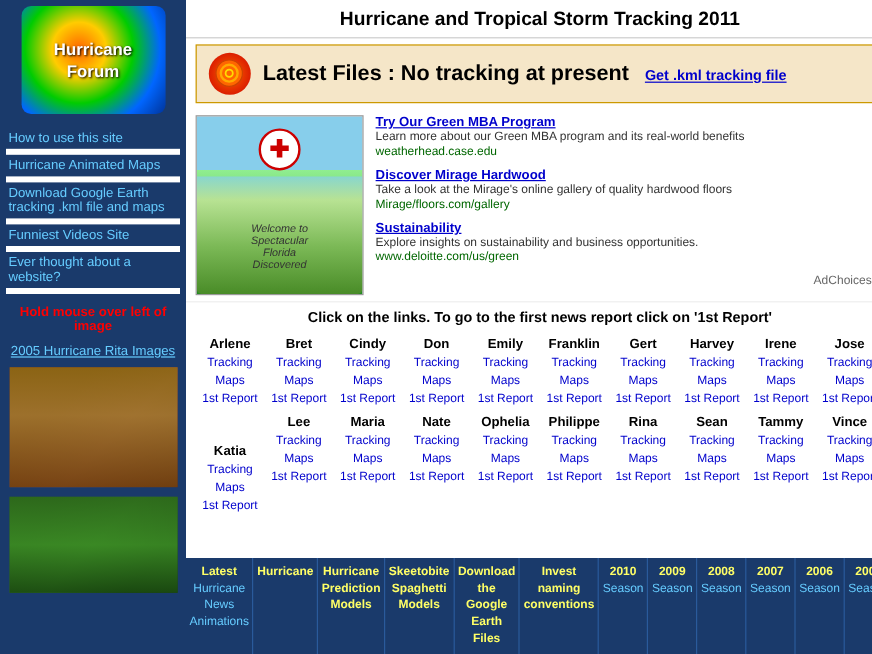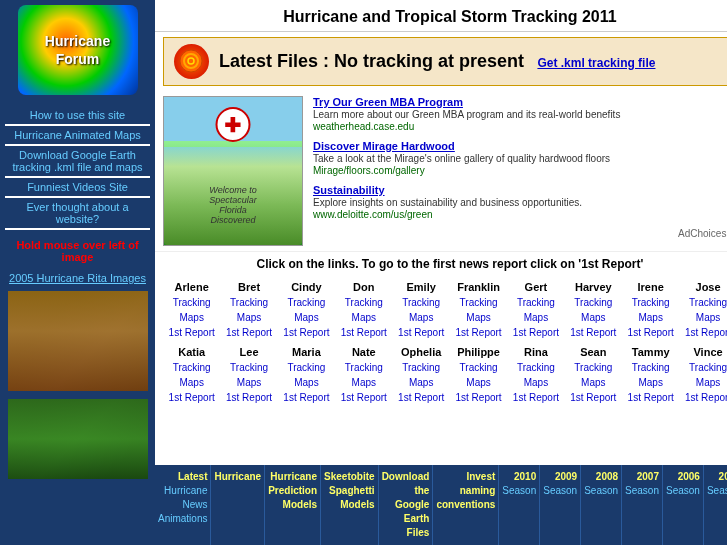--- a/index.html
+++ b/index.html
@@ -37,23 +37,23 @@
       text-shadow: 1px 1px 2px black;
       z-index: 2;
       line-height: 1.3;
     }
     .sidebar-nav { width: 100%; padding: 3px 5px; }
     .sidebar-nav a {
       display: block;
       color: #66ccff;
       text-decoration: none;
       font-size: 11px;
-      text-align: center;
+      text-align: left;
       padding: 3px 2px;
-      border-bottom: 2px solid #ffffff;
+      border-bottom: 5px solid #ffffff;
     }
     .sidebar-hold {
       color: #ff0000;
       font-weight: bold;
       font-size: 11px;
       text-align: center;
       padding: 6px 5px;
     }
     .sidebar-year {
       color: #66ccff;
@@ -247,21 +247,21 @@
     
     .bottom-nav {
       background: #1a3a6b;
       display: flex;
       align-items: stretch;
       margin-top: auto;
     }
     .bottom-nav-item {
       flex: 1;
       color: #66ccff;
-      text-align: right;
+      text-align: center;
       font-size: 10px;
       padding: 5px 3px;
       border-right: 1px solid #2a5a9b;
       cursor: pointer;
       line-height: 1.4;
     }
     .bottom-nav-item .nav-title {
       color: #ffff66;
       font-weight: bold;
     }
@@ -429,21 +429,21 @@
           <div class="storm-name">Jose</div>
           <div class="storm-links">
             <a>Tracking</a>
             <a>Maps</a>
             <a>1st Report</a>
           </div>
         </div>
       </div>
 
       <div style="display:flex;justify-content:space-around;margin-bottom:4px;">
-        <div style="text-align:center;">
+        <div style="text-align:center;margin-top:24px;">
           <div class="storm-name">Katia</div>
           <div class="storm-links">
             <a>Tracking</a>
             <a>Maps</a>
             <a>1st Report</a>
           </div>
         </div>
         <div style="text-align:center;">
           <div class="storm-name">Lee</div>
           <div class="storm-links">

